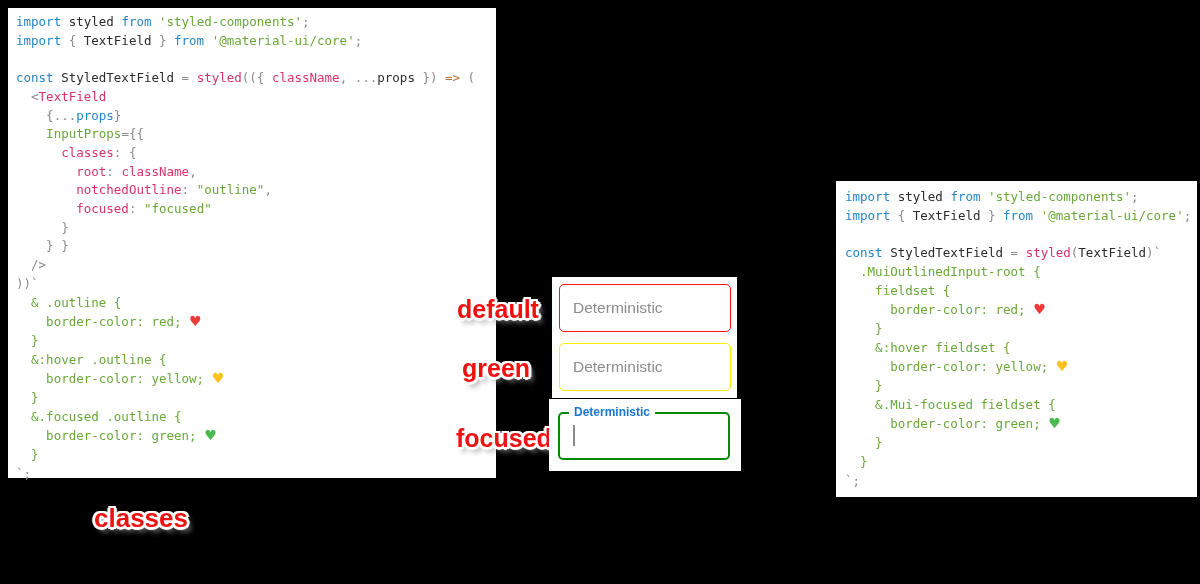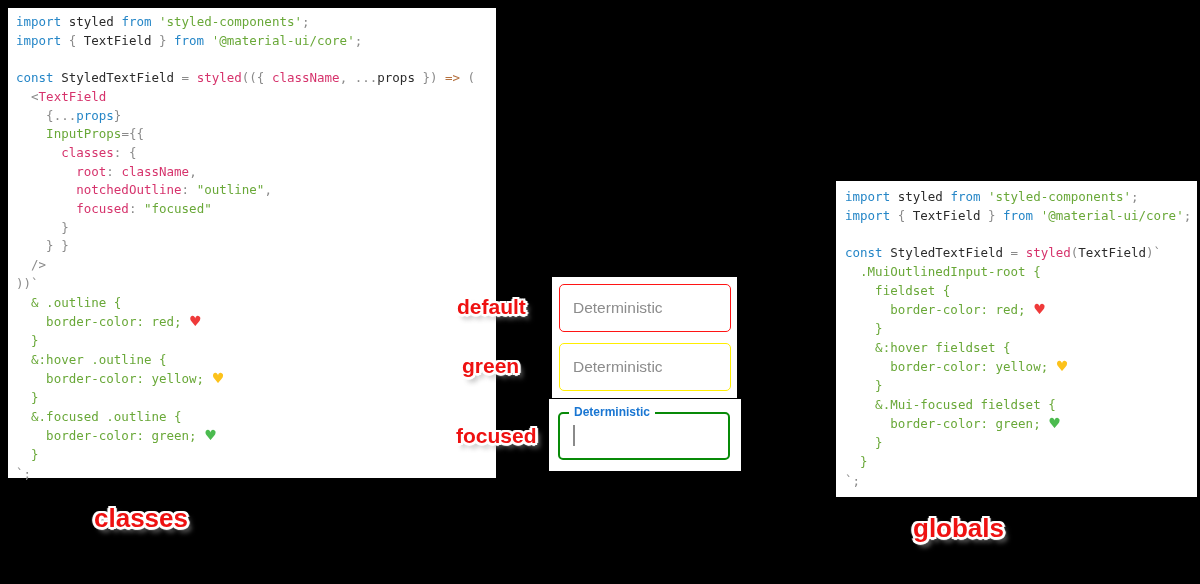--- a/index.html
+++ b/index.html
@@ -20,21 +20,21 @@
   .sticker{
     position:absolute;color:#ee1111;
     font-family:"Liberation Sans",sans-serif;font-weight:bold;
     text-shadow:
       -2px -2px 0 #fff, 0 -2px 0 #fff, 2px -2px 0 #fff,
       -2px 0 0 #fff, 2px 0 0 #fff,
       -2px 2px 0 #fff, 0 2px 0 #fff, 2px 2px 0 #fff,
       -3px 0 1px #fff, 3px 0 1px #fff, 0 3px 1px #fff,
       4px 5px 5px rgba(150,150,150,0.85);
   }
-  .state-label{font-size:21px;}
+  .state-label{font-size:25px;}
   .lbl-default{left:457px;top:295px;}
   .lbl-hover{left:462px;top:354px;}
   .lbl-focused{left:456px;top:424px;}
   .caption{font-size:26px;}
   .caption-left{left:94px;top:503px;}
   .caption-right{left:913px;top:513px;}
 
   
   .demo-box{position:absolute;background:#fff;}
   .box1{left:552px;top:277px;width:185px;height:121px;}
@@ -79,15 +79,14 @@
   </div>
 
   <div class="demo-box box2">
     <div class="mui-field field-focused" style="border-color: rgb(8, 138, 8);">
       <span class="notch-label" style="color: rgb(25, 118, 210);">Deterministic</span>
       <span class="cursor"></span>
     </div>
   </div>
 
   <div class="sticker caption caption-left">classes</div>
-  <div class="sticker caption caption-right">globals</div>
 
 </div>
 
 </body></html>

